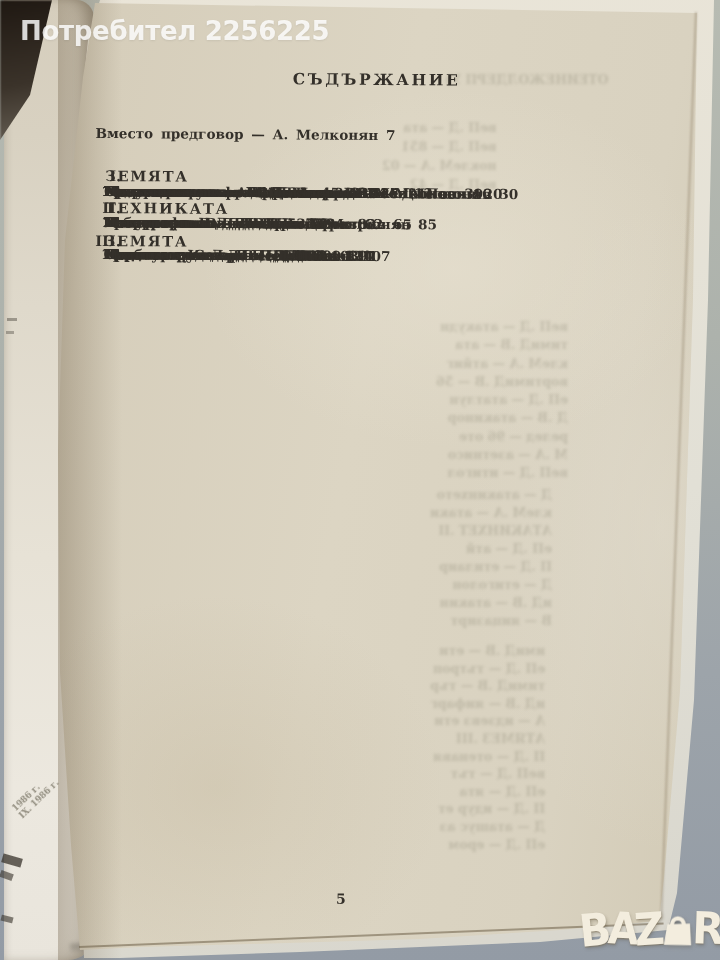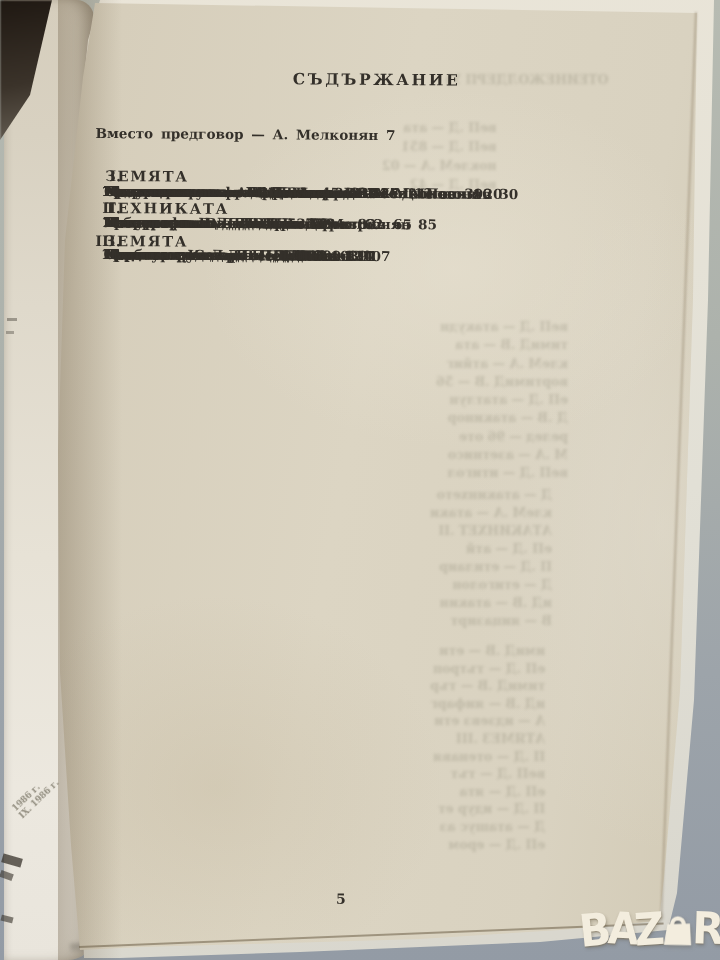--- a/index.html
+++ b/index.html
@@ -326,20 +326,21 @@
   <div class="margin-note">
     <span>1986 г.</span>
     <span>IX. 1986 г.</span>
   </div>
   <div class="smudge m1"></div>
   <div class="smudge m2"></div>
   <div class="smudge m3"></div>
   <div class="smudge m4"></div>
   <div class="smudge m5"></div>
 
+  <div class="watermark">Потребител 2256225</div>
 
   <div class="bazar">
     <span class="lt l-b">B</span><span class="lt l-a">A</span><span class="lt l-z">Z</span><svg width="30" height="34" viewBox="0 0 32 36">
         <path d="M9.5 14 C9.5 3.5, 22.5 3.5, 22.5 14" fill="none" stroke="#f3edde" stroke-width="4.5"></path>
         <polygon points="4,13 28,11 30.5,34 1.5,35" fill="#f3edde" transform="rotate(4 16 24)"></polygon>
       </svg><span class="lt l-r">R</span>
   </div>
 </div>
 
 </body></html>

